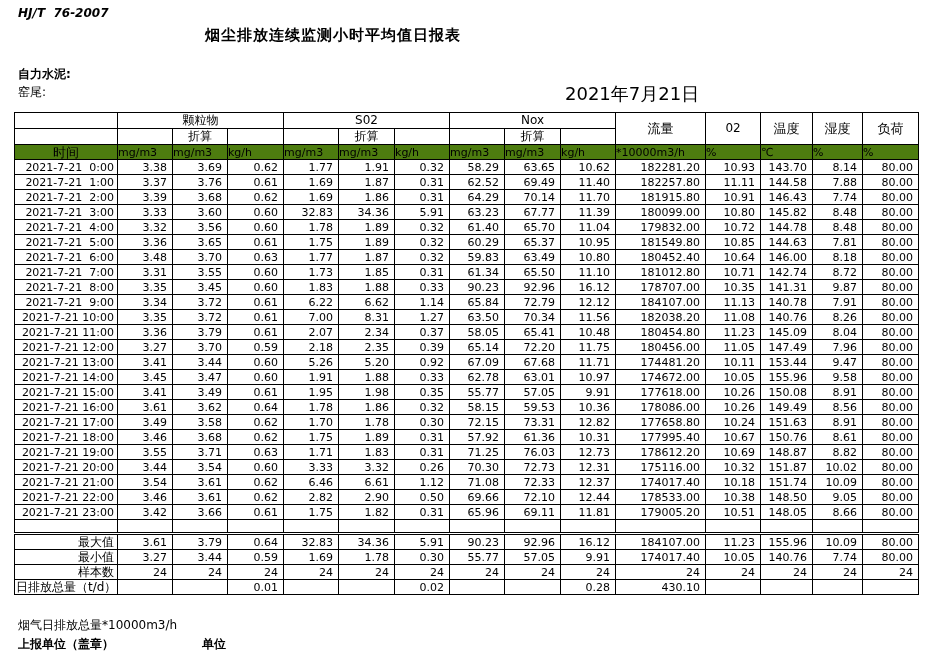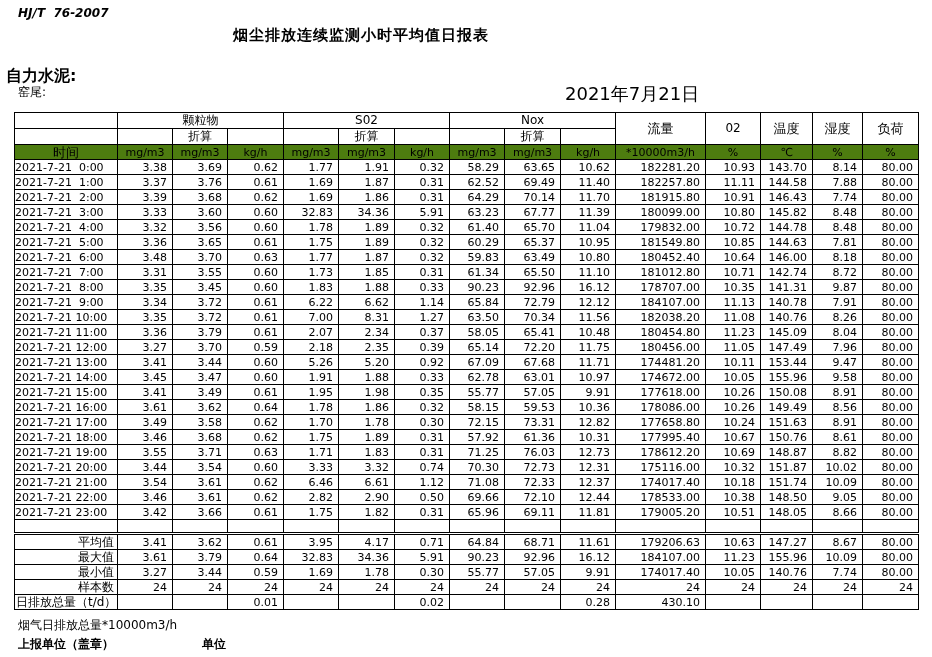--- a/index.html
+++ b/index.html
@@ -3,37 +3,37 @@
 <meta charset="utf-8">
 <style>
   html,body{margin:0;padding:0;}
   body{
     width:932px;height:657px;background:#ffffff;position:relative;
     font-family:"DejaVu Sans","Liberation Sans",sans-serif;color:#000;
     -webkit-font-smoothing:none;
   }
   .abs{position:absolute;}
   #std-label{left:18px;top:6px;font-weight:bold;font-size:12px;white-space:pre;font-style:italic;}
-  #page-title{left:205px;top:26px;font-weight:bold;font-size:15px;letter-spacing:1px;margin-left:28px;}
-  #company-label{left:6px;top:66px;font-weight:bold;font-size:16px;}
+  #page-title{left:205px;top:26px;font-weight:bold;font-size:15px;letter-spacing:1px;}
+  #company-label{left:18px;top:66px;font-weight:bold;font-size:12px;}
   #station-label{left:18px;top:84px;font-weight:normal;font-size:12px;}
   #date-label{left:565px;top:82px;font-size:18px;}
 
   table{border-collapse:collapse;table-layout:fixed;width:904px;font-size:11px;}
   td{border:1px solid #000;padding:0;height:14px;line-height:13px;overflow:hidden;
      white-space:pre;vertical-align:middle;}
   #main-table{left:14px;top:112px;}
   #summary-table{left:14px;top:534px;}
   tr.h1 td, tr.h2 td{height:15px;}
   .cn{font-size:12px;text-align:center;}
   .big{font-size:13px;}
   .green{background:#4d7c0f;}
-  .ctr{text-align:center;}
+  .ctr{text-align:left;}
   .num{text-align:right;padding-right:5px;}
-  .time{padding-right:3px;}
+  .time{text-align:right;padding-right:3px;}
   .lbl{text-align:right;padding-right:3px;font-size:12px;}
   .lbl-left{text-align:left;padding-left:1px;font-size:12px;}
   tr.empty-row td{height:12px;}
   #footer-note{left:18px;top:617px;font-size:12px;}
   #footer-report{left:18px;top:636px;font-weight:bold;font-size:12px;}
   #footer-unit{left:202px;top:636px;font-weight:bold;font-size:12px;}
 </style>
 </head>
 <body>
 
@@ -444,21 +444,21 @@
         <td class="num">8.82</td>
         <td class="num">80.00</td>
       </tr>
       <tr>
         <td class="time">2021-7-21 20:00</td>
         <td class="num">3.44</td>
         <td class="num">3.54</td>
         <td class="num">0.60</td>
         <td class="num">3.33</td>
         <td class="num">3.32</td>
-        <td class="num">0.74</td>
+        <td class="num">0.26</td>
         <td class="num">70.30</td>
         <td class="num">72.73</td>
         <td class="num">12.31</td>
         <td class="num">175116.00</td>
         <td class="num">10.32</td>
         <td class="num">151.87</td>
         <td class="num">10.02</td>
         <td class="num">80.00</td>
       </tr>
       <tr>
@@ -545,37 +545,20 @@
       <col style="width:56px">
       <col style="width:55px">
     <col style="width:90px">
       <col style="width:55px">
       <col style="width:52px">
     <col style="width:50px">
       <col style="width:56px">
   </colgroup>
   <tbody>
       <tr>
-        <td class="lbl">平均值</td>
-        <td class="num">3.41</td>
-        <td class="num">3.62</td>
-        <td class="num">0.61</td>
-        <td class="num">3.95</td>
-        <td class="num">4.17</td>
-        <td class="num">0.71</td>
-        <td class="num">64.84</td>
-        <td class="num">68.71</td>
-        <td class="num">11.61</td>
-        <td class="num">179206.63</td>
-        <td class="num">10.63</td>
-        <td class="num">147.27</td>
-        <td class="num">8.67</td>
-        <td class="num">80.00</td>
-      </tr>
-      <tr>
         <td class="lbl">最大值</td>
         <td class="num">3.61</td>
         <td class="num">3.79</td>
         <td class="num">0.64</td>
         <td class="num">32.83</td>
         <td class="num">34.36</td>
         <td class="num">5.91</td>
         <td class="num">90.23</td>
         <td class="num">92.96</td>
         <td class="num">16.12</td>

